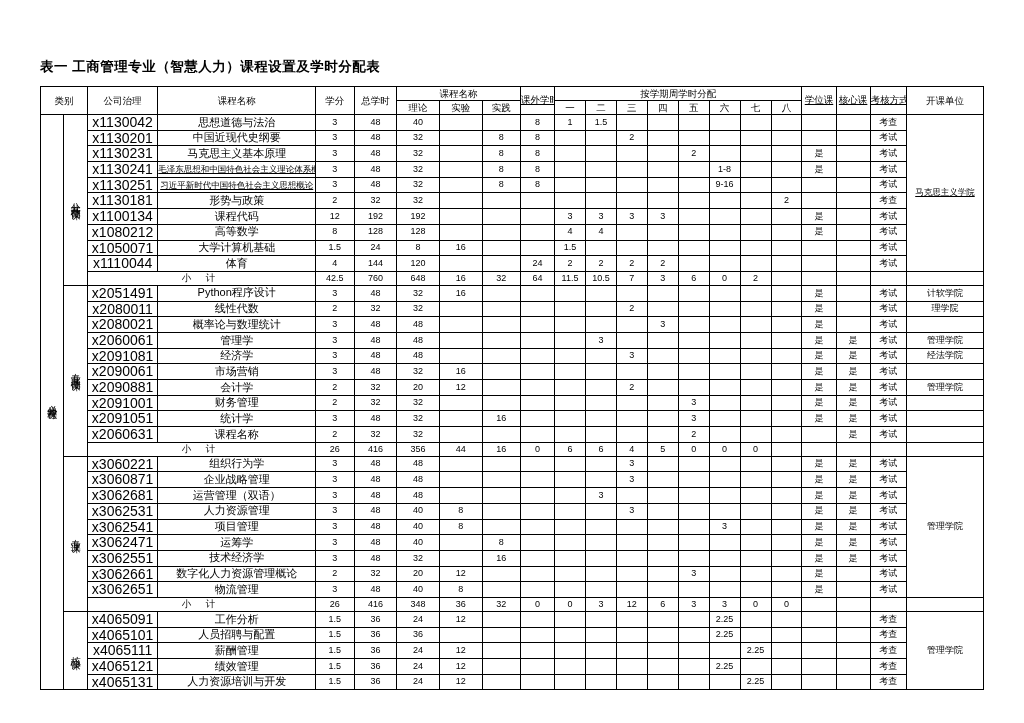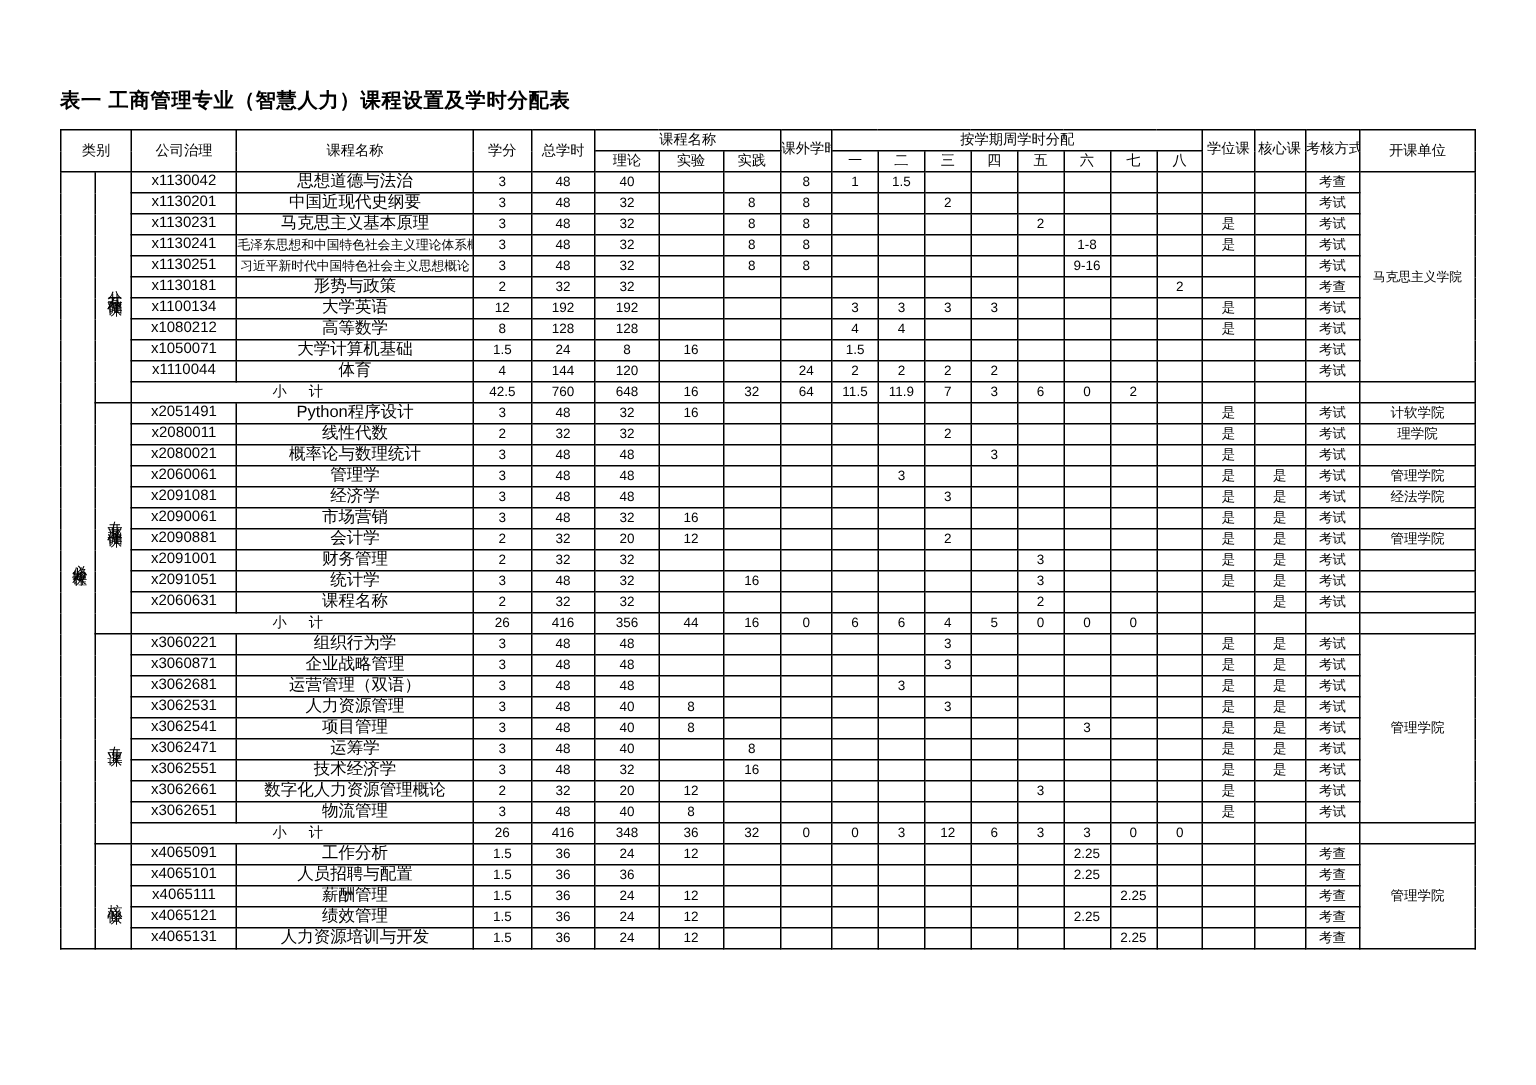--- a/index.html
+++ b/index.html
@@ -36,24 +36,24 @@
   .hdr{font-size:9.5px;}
   .cat{font-size:10px;letter-spacing:1px;line-height:1.15;}
   .vert{
     writing-mode:vertical-rl;
     text-orientation:upright;
     letter-spacing:2px;
     font-size:10px;
     display:inline-block;
     line-height:1.1;
   }
-  .code{font-size:10px;}
+  .code{font-size:14px;}
   .cname{font-size:11px;}
   .sub{font-weight:normal;letter-spacing:6px;font-size:9.5px;}
-  .two-line{white-space:normal;line-height:1.08;font-size:8.5px;padding:0 1px;}
+  .two-line{white-space:normal;line-height:1.08;font-size:8.5px;padding:0 1px;text-decoration:underline;}
 </style>
 </head>
 <body>
 
 <div id="page">
 
   <div id="title">表一   工商管理专业（智慧人力）课程设置及学时分配表</div>
 
   <div id="tablewrap">
     <table class="sched">
@@ -237,21 +237,21 @@
             <td></td>
             <td></td>
             <td></td>
             <td>2</td>
             <td></td>
             <td></td>
             <td>考查</td>
           </tr>
           <tr>
             <td class="code">x1100134</td>
-            <td class="cname">大学英语</td>
+            <td class="cname">课程代码</td>
             <td>12</td>
             <td>192</td>
             <td>192</td>
             <td></td>
             <td></td>
             <td></td>
             <td>3</td>
             <td>3</td>
             <td>3</td>
             <td>3</td>
@@ -328,21 +328,21 @@
           </tr>
           <tr>
             <td class="sub" colspan="2">小    计</td>
             <td>42.5</td>
             <td>760</td>
             <td>648</td>
             <td>16</td>
             <td>32</td>
             <td>64</td>
             <td>11.5</td>
-            <td>11.9</td>
+            <td>10.5</td>
             <td>7</td>
             <td>3</td>
             <td>6</td>
             <td>0</td>
             <td>2</td>
             <td></td>
             <td></td>
             <td></td>
             <td></td>
             <td></td>

